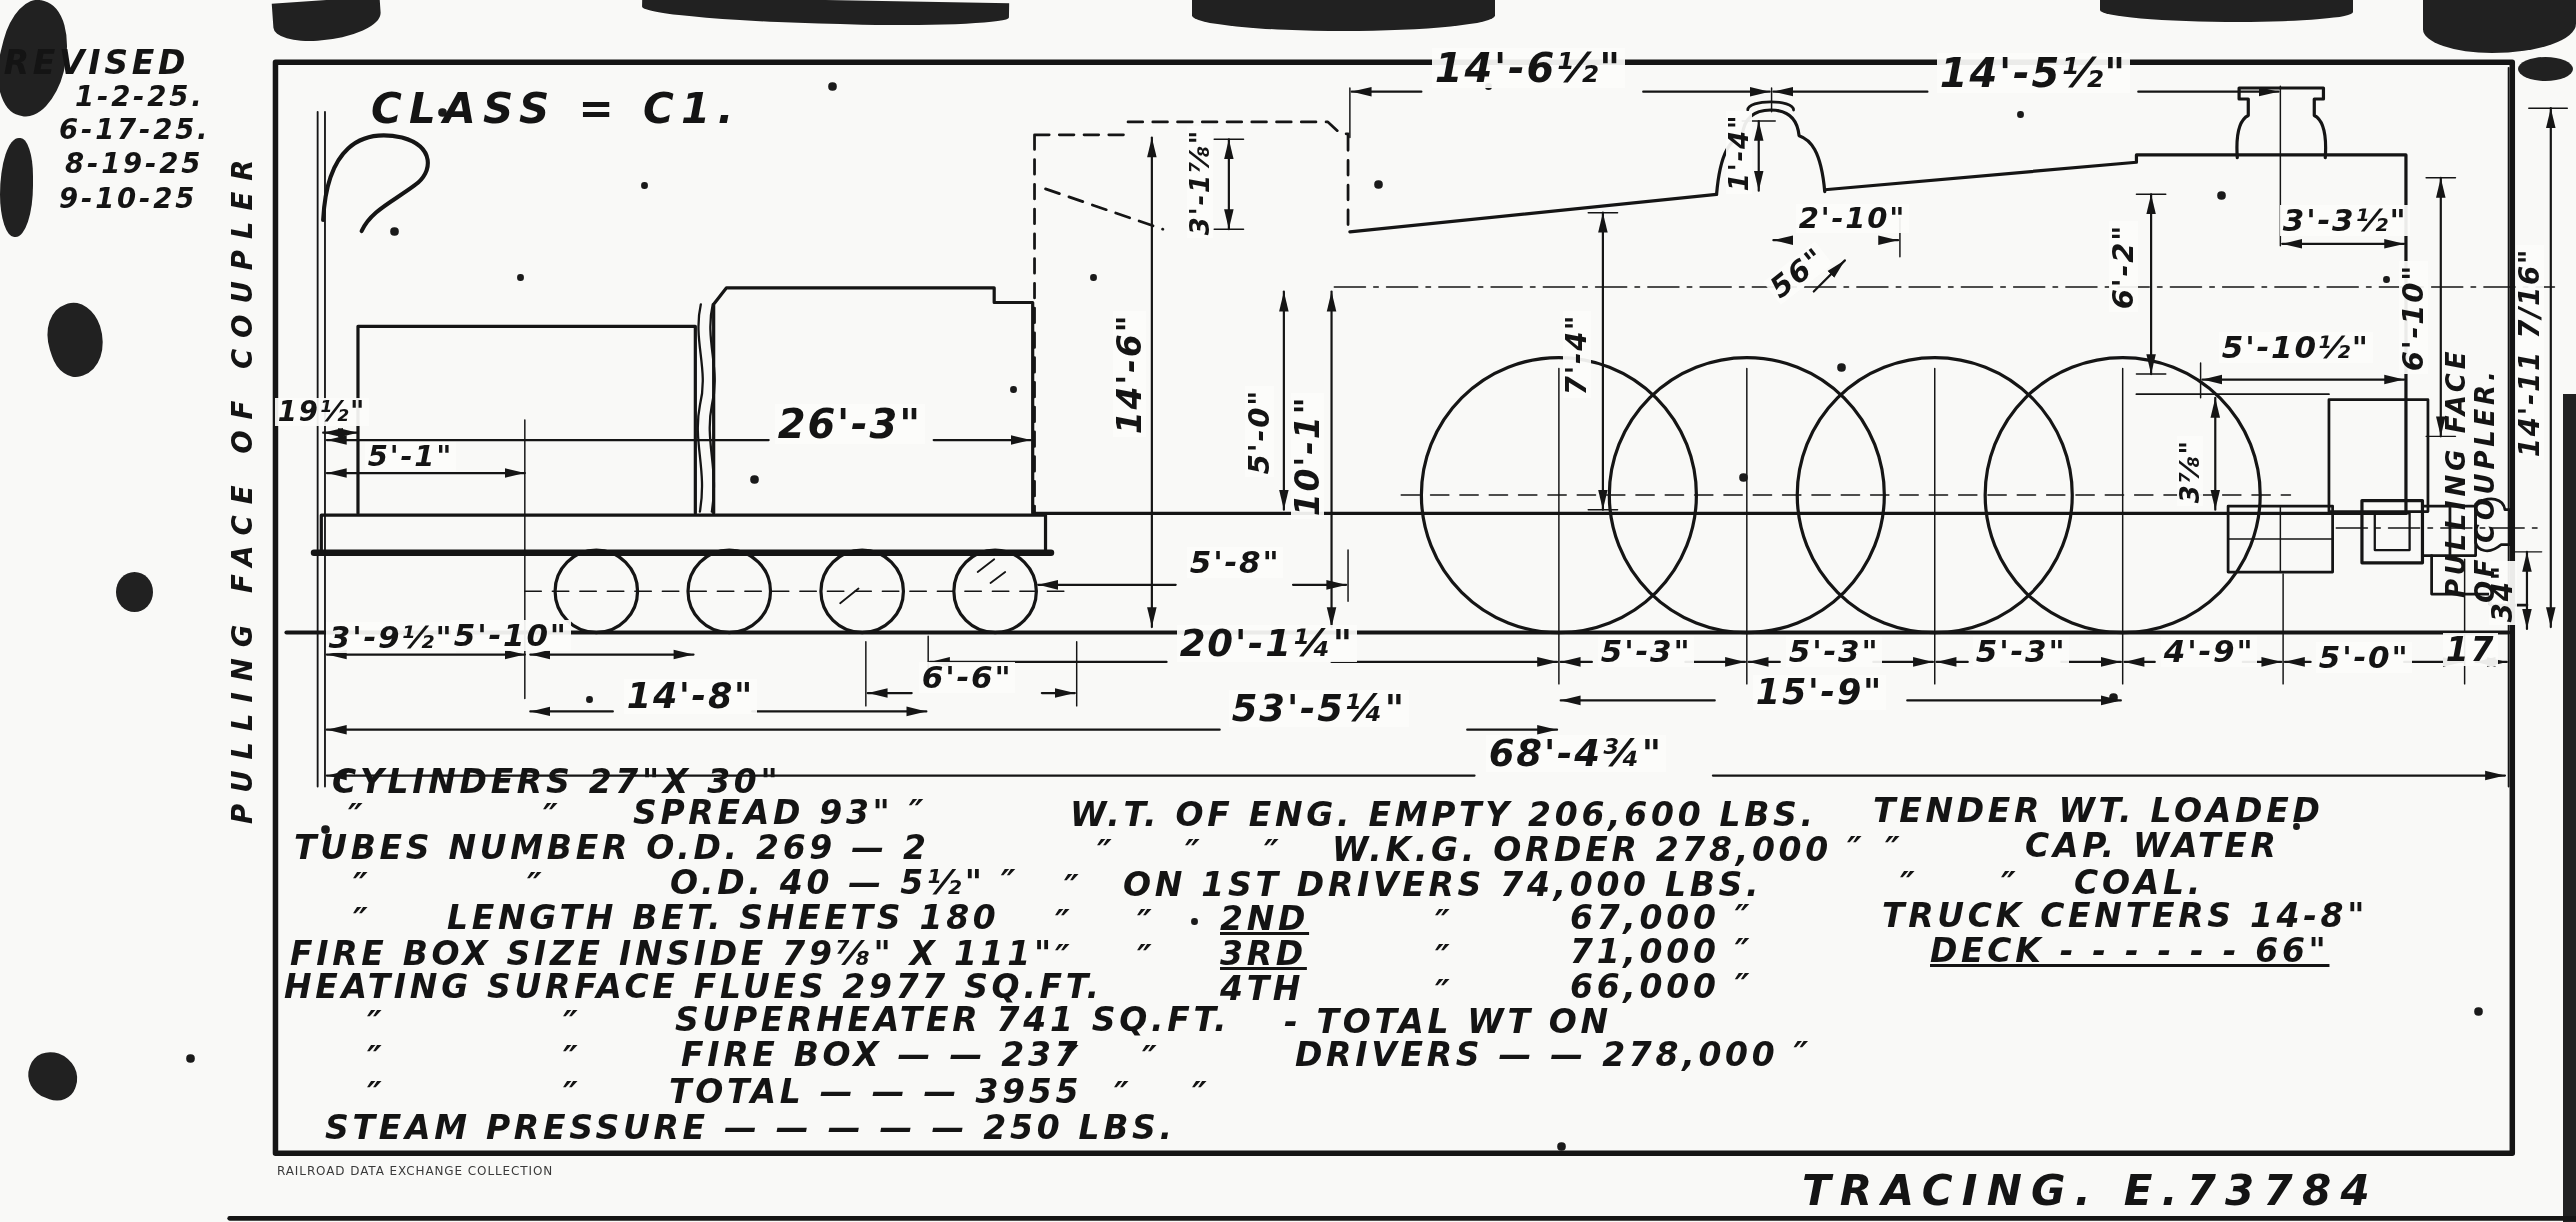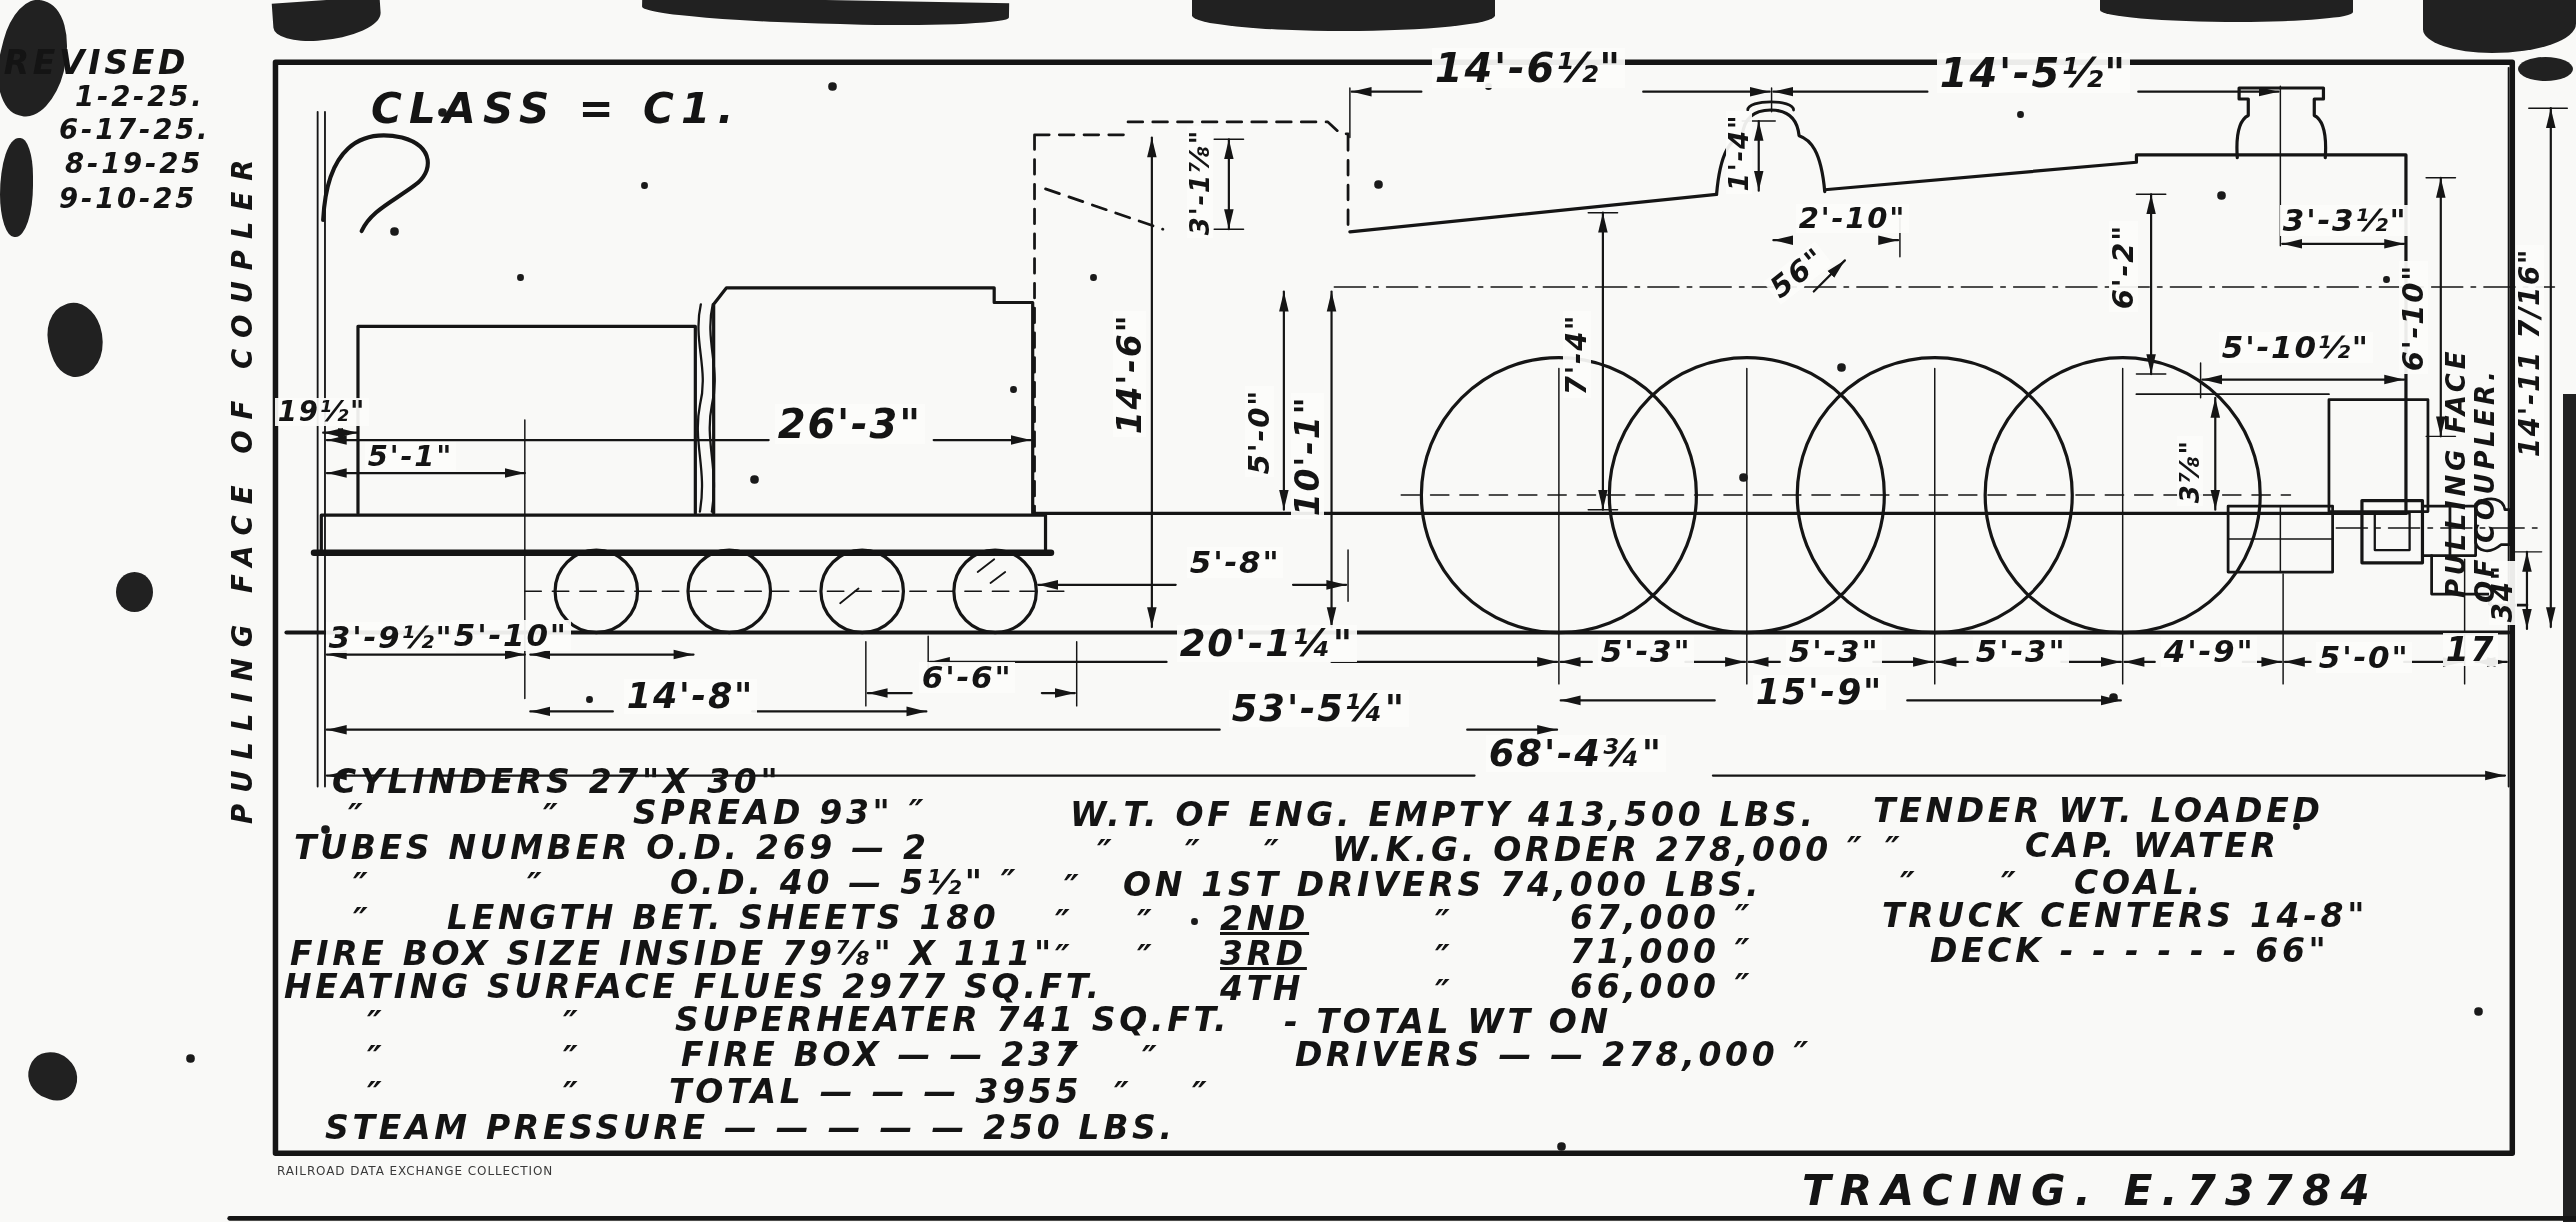--- a/index.html
+++ b/index.html
@@ -235,21 +235,21 @@
       <div class="hand spec" style="left: 681px; top: 1038px; font-size: 33px; font-style: italic;">FIRE BOX — — 237</div>
       <div class="hand spec" style="left: 1064px; top: 1042px; font-size: 33px;">″</div>
       <div class="hand spec" style="left: 1142px; top: 1042px; font-size: 33px;">″</div>
       <div class="hand spec" style="left: 1295px; top: 1038px; font-size: 33px;">DRIVERS — — 278,000 ″</div>
       <div class="hand spec" style="left: 367px; top: 1078px; font-size: 33px;">″</div>
       <div class="hand spec" style="left: 563px; top: 1078px; font-size: 33px;">″</div>
       <div class="hand spec" style="left: 669px; top: 1075px; font-size: 33px;">TOTAL — — — 3955</div>
       <div class="hand spec" style="left: 1114px; top: 1078px; font-size: 33px;">″</div>
       <div class="hand spec" style="left: 1192px; top: 1078px; font-size: 33px;">″</div>
       <div class="hand spec" style="left: 301px; top: 1111px; font-size: 33px; margin-left: 24px;">STEAM PRESSURE — — — — — 250 LBS.</div>
-      <div class="hand spec" style="left: 1070px; top: 798px; font-size: 33px;">W.T. OF ENG. EMPTY 413,500 LBS.</div>
+      <div class="hand spec" style="left: 1070px; top: 798px; font-size: 33px;">W.T. OF ENG. EMPTY 206,600 LBS.</div>
       <div class="hand spec" style="left: 1873px; top: 794px; font-size: 33px;">TENDER WT. LOADED</div>
       <div class="hand spec" style="left: 1097px; top: 836px; font-size: 33px;">″</div>
       <div class="hand spec" style="left: 1185px; top: 836px; font-size: 33px;">″</div>
       <div class="hand spec" style="left: 1264px; top: 836px; font-size: 33px;">″</div>
       <div class="hand spec" style="left: 1332px; top: 833px; font-size: 33px;">W.K.G. ORDER 278,000 ″</div>
       <div class="hand spec" style="left: 1885px; top: 833px; font-size: 33px;">″</div>
       <div class="hand spec" style="left: 2025px; top: 829px; font-size: 33px;">CAP. WATER</div>
       <div class="hand spec" style="left: 1064px; top: 871px; font-size: 33px;">″</div>
       <div class="hand spec" style="left: 1123px; top: 868px; font-size: 33px;">ON 1ST DRIVERS 74,000 LBS.</div>
       <div class="hand spec" style="left: 1900px; top: 868px; font-size: 33px;">″</div>
@@ -259,21 +259,21 @@
       <div class="hand spec" style="left: 1137px; top: 906px; font-size: 33px;">″</div>
       <div class="hand spec" style="left: 1220px; top: 902px; font-size: 33px; text-decoration: underline;">2ND</div>
       <div class="hand spec" style="left: 1435px; top: 906px; font-size: 33px;">″</div>
       <div class="hand spec" style="left: 1570px; top: 901px; font-size: 33px;">67,000 ″</div>
       <div class="hand spec" style="left: 1882px; top: 899px; font-size: 33px;">TRUCK CENTERS 14-8"</div>
       <div class="hand spec" style="left: 1055px; top: 941px; font-size: 33px;">″</div>
       <div class="hand spec" style="left: 1137px; top: 941px; font-size: 33px;">″</div>
       <div class="hand spec" style="left: 1220px; top: 937px; font-size: 33px; text-decoration: underline;">3RD</div>
       <div class="hand spec" style="left: 1435px; top: 941px; font-size: 33px;">″</div>
       <div class="hand spec" style="left: 1570px; top: 935px; font-size: 33px;">71,000 ″</div>
-      <div class="hand spec" style="left: 1930px; top: 934px; font-size: 33px;">DECK - - - - - - 66"</div>
+      <div class="hand spec" style="left: 1930px; top: 934px; font-size: 33px; text-decoration: underline;">DECK - - - - - - 66"</div>
       <div class="hand spec" style="left: 1220px; top: 972px; font-size: 33px;">4TH</div>
       <div class="hand spec" style="left: 1435px; top: 976px; font-size: 33px;">″</div>
       <div class="hand spec" style="left: 1570px; top: 970px; font-size: 33px;">66,000 ″</div>
       <div class="hand rev-date" style="left: 75px; top: 83px; font-size: 27.5px;">1-2-25.</div>
       <div class="hand rev-date" style="left: 59px; top: 116px; font-size: 27.5px;">6-17-25.</div>
       <div class="hand rev-date" style="left: 65px; top: 150px; font-size: 27.5px;">8-19-25</div>
       <div class="hand rev-date" style="left: 59px; top: 185px; font-size: 27.5px;">9-10-25</div>
     </div>
 
   <div class="hand title">CLASS = C1.</div>

